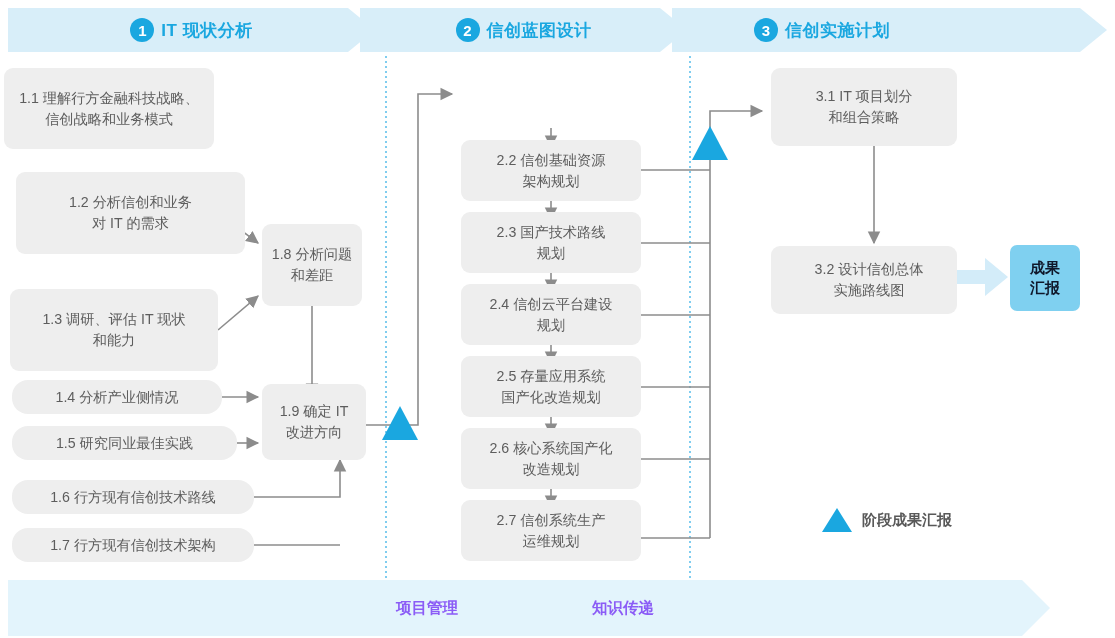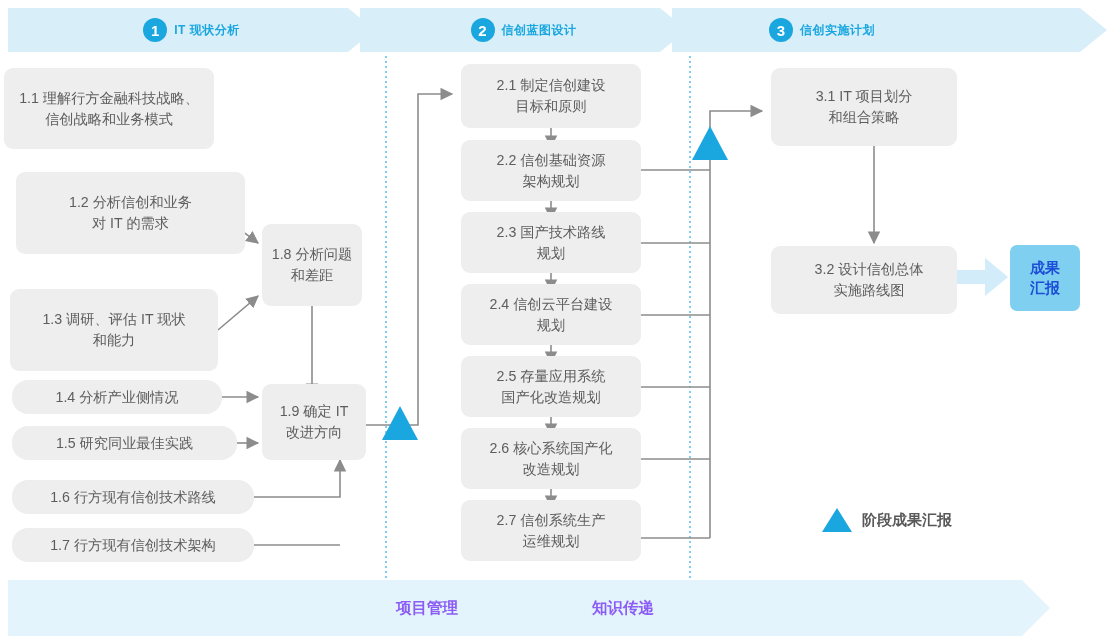--- a/index.html
+++ b/index.html
@@ -21,21 +21,21 @@
     gap:7px;z-index:5;
   }
   .phase-num{
     width:24px;height:24px;border-radius:50%;
     background:#1aa7e0;color:#fff;
     font-size:15px;font-weight:bold;
     display:flex;align-items:center;justify-content:center;
     line-height:1;
   }
   .phase-title{
-    color:#1aa7e0;font-size:12px;font-weight:bold;
+    color:#1aa7e0;font-size:17px;font-weight:bold;
     white-space:nowrap;letter-spacing:.5px;
   }
 
   
   .box{
     position:absolute;
     background:#eeeeee;
     border-radius:9px;
     color:#5d5d5d;
     font-size:14.2px;
@@ -46,21 +46,21 @@
     box-sizing:border-box;
     white-space:pre-line;
   }
   .box.pill{border-radius:16px;}
 
   
   .result-box{
     position:absolute;
     background:#7fd0f0;
     border-radius:7px;
-    color:#1d4ed8;
+    color:#0f172a;
     font-size:15px;font-weight:bold;line-height:20px;
     display:flex;align-items:center;justify-content:center;
     white-space:pre-line;
   }
 
   
   .legend{position:absolute;display:flex;align-items:center;gap:10px;}
   .legend-tri{
     width:0;height:0;
     border-left:15px solid transparent;
@@ -162,22 +162,20 @@
 和能力</div>
   <div class="box pill" style="left:12px;top:380px;width:210px;height:34px;">1.4 分析产业侧情况</div>
   <div class="box pill" style="left:12px;top:426px;width:225px;height:34px;">1.5 研究同业最佳实践</div>
   <div class="box pill" style="left:12px;top:480px;width:242px;height:34px;">1.6 行方现有信创技术路线</div>
   <div class="box pill" style="left:12px;top:528px;width:242px;height:34px;">1.7 行方现有信创技术架构</div>
   <div class="box" style="left:262px;top:224px;width:100px;height:82px;">1.8 分析问题
 和差距</div>
   <div class="box" style="left:262px;top:384px;width:104px;height:76px;">1.9 确定 IT
 改进方向</div>
 
-  <div class="box" style="left:461px;top:64px;width:180px;height:64px;">2.1 制定信创建设
-目标和原则</div>
   <div class="box" style="left:461px;top:140px;width:180px;height:61px;">2.2 信创基础资源
 架构规划</div>
   <div class="box" style="left:461px;top:212px;width:180px;height:61px;">2.3 国产技术路线
 规划</div>
   <div class="box" style="left:461px;top:284px;width:180px;height:61px;">2.4 信创云平台建设
 规划</div>
   <div class="box" style="left:461px;top:356px;width:180px;height:61px;">2.5 存量应用系统
 国产化改造规划</div>
   <div class="box" style="left:461px;top:428px;width:180px;height:61px;">2.6 核心系统国产化
 改造规划</div>

